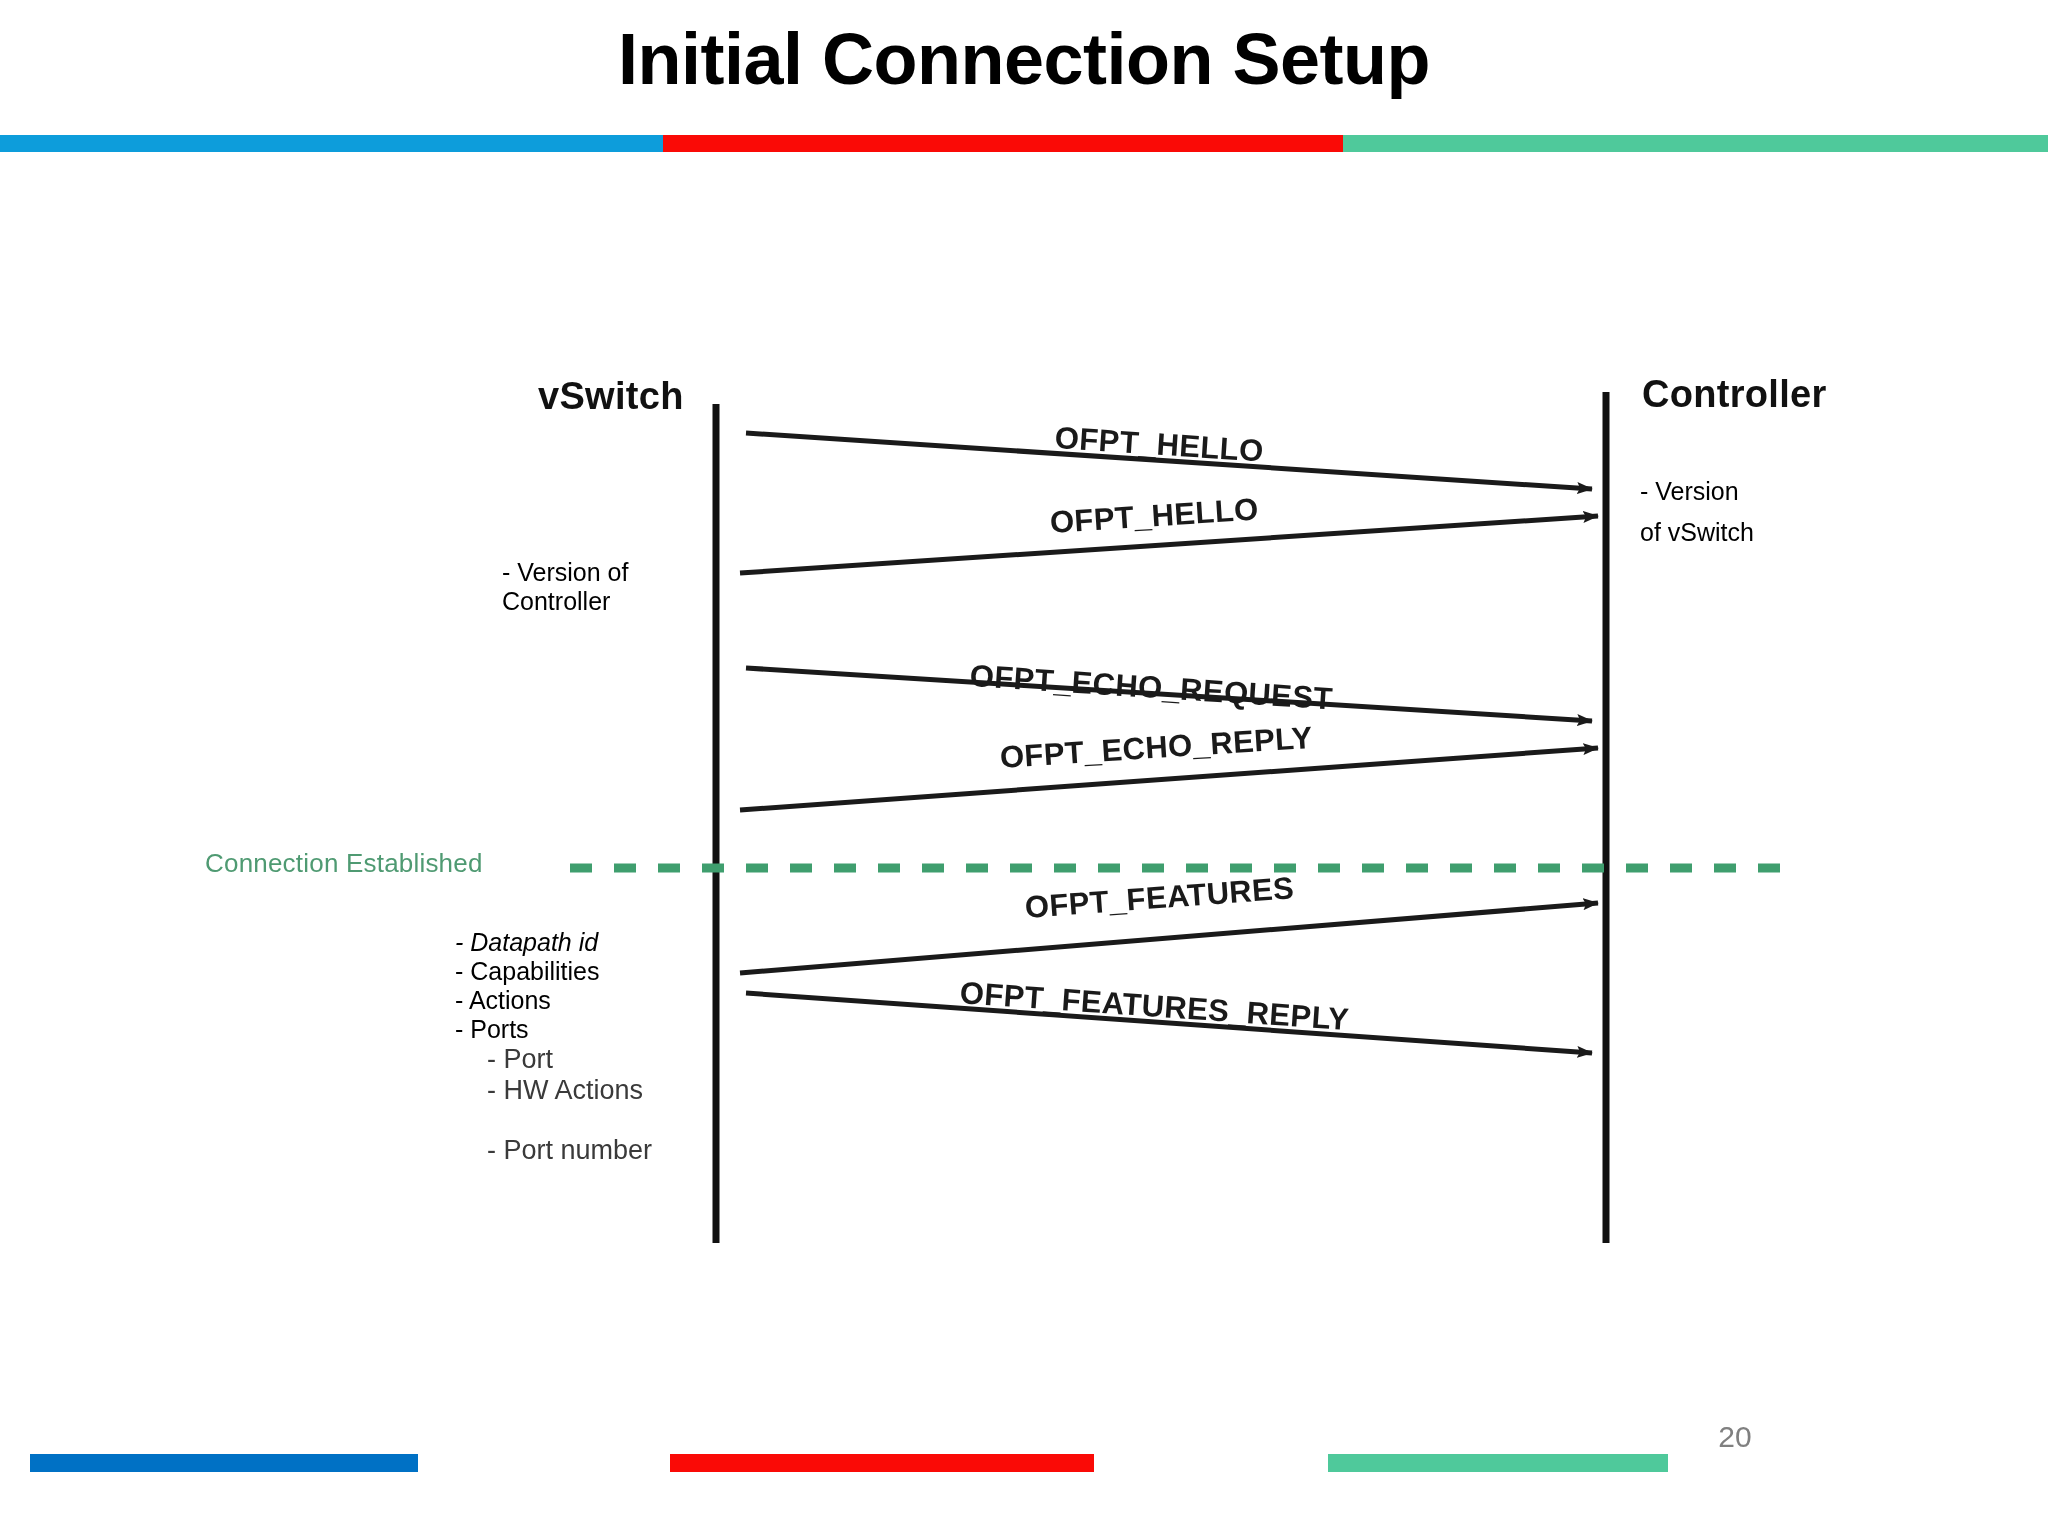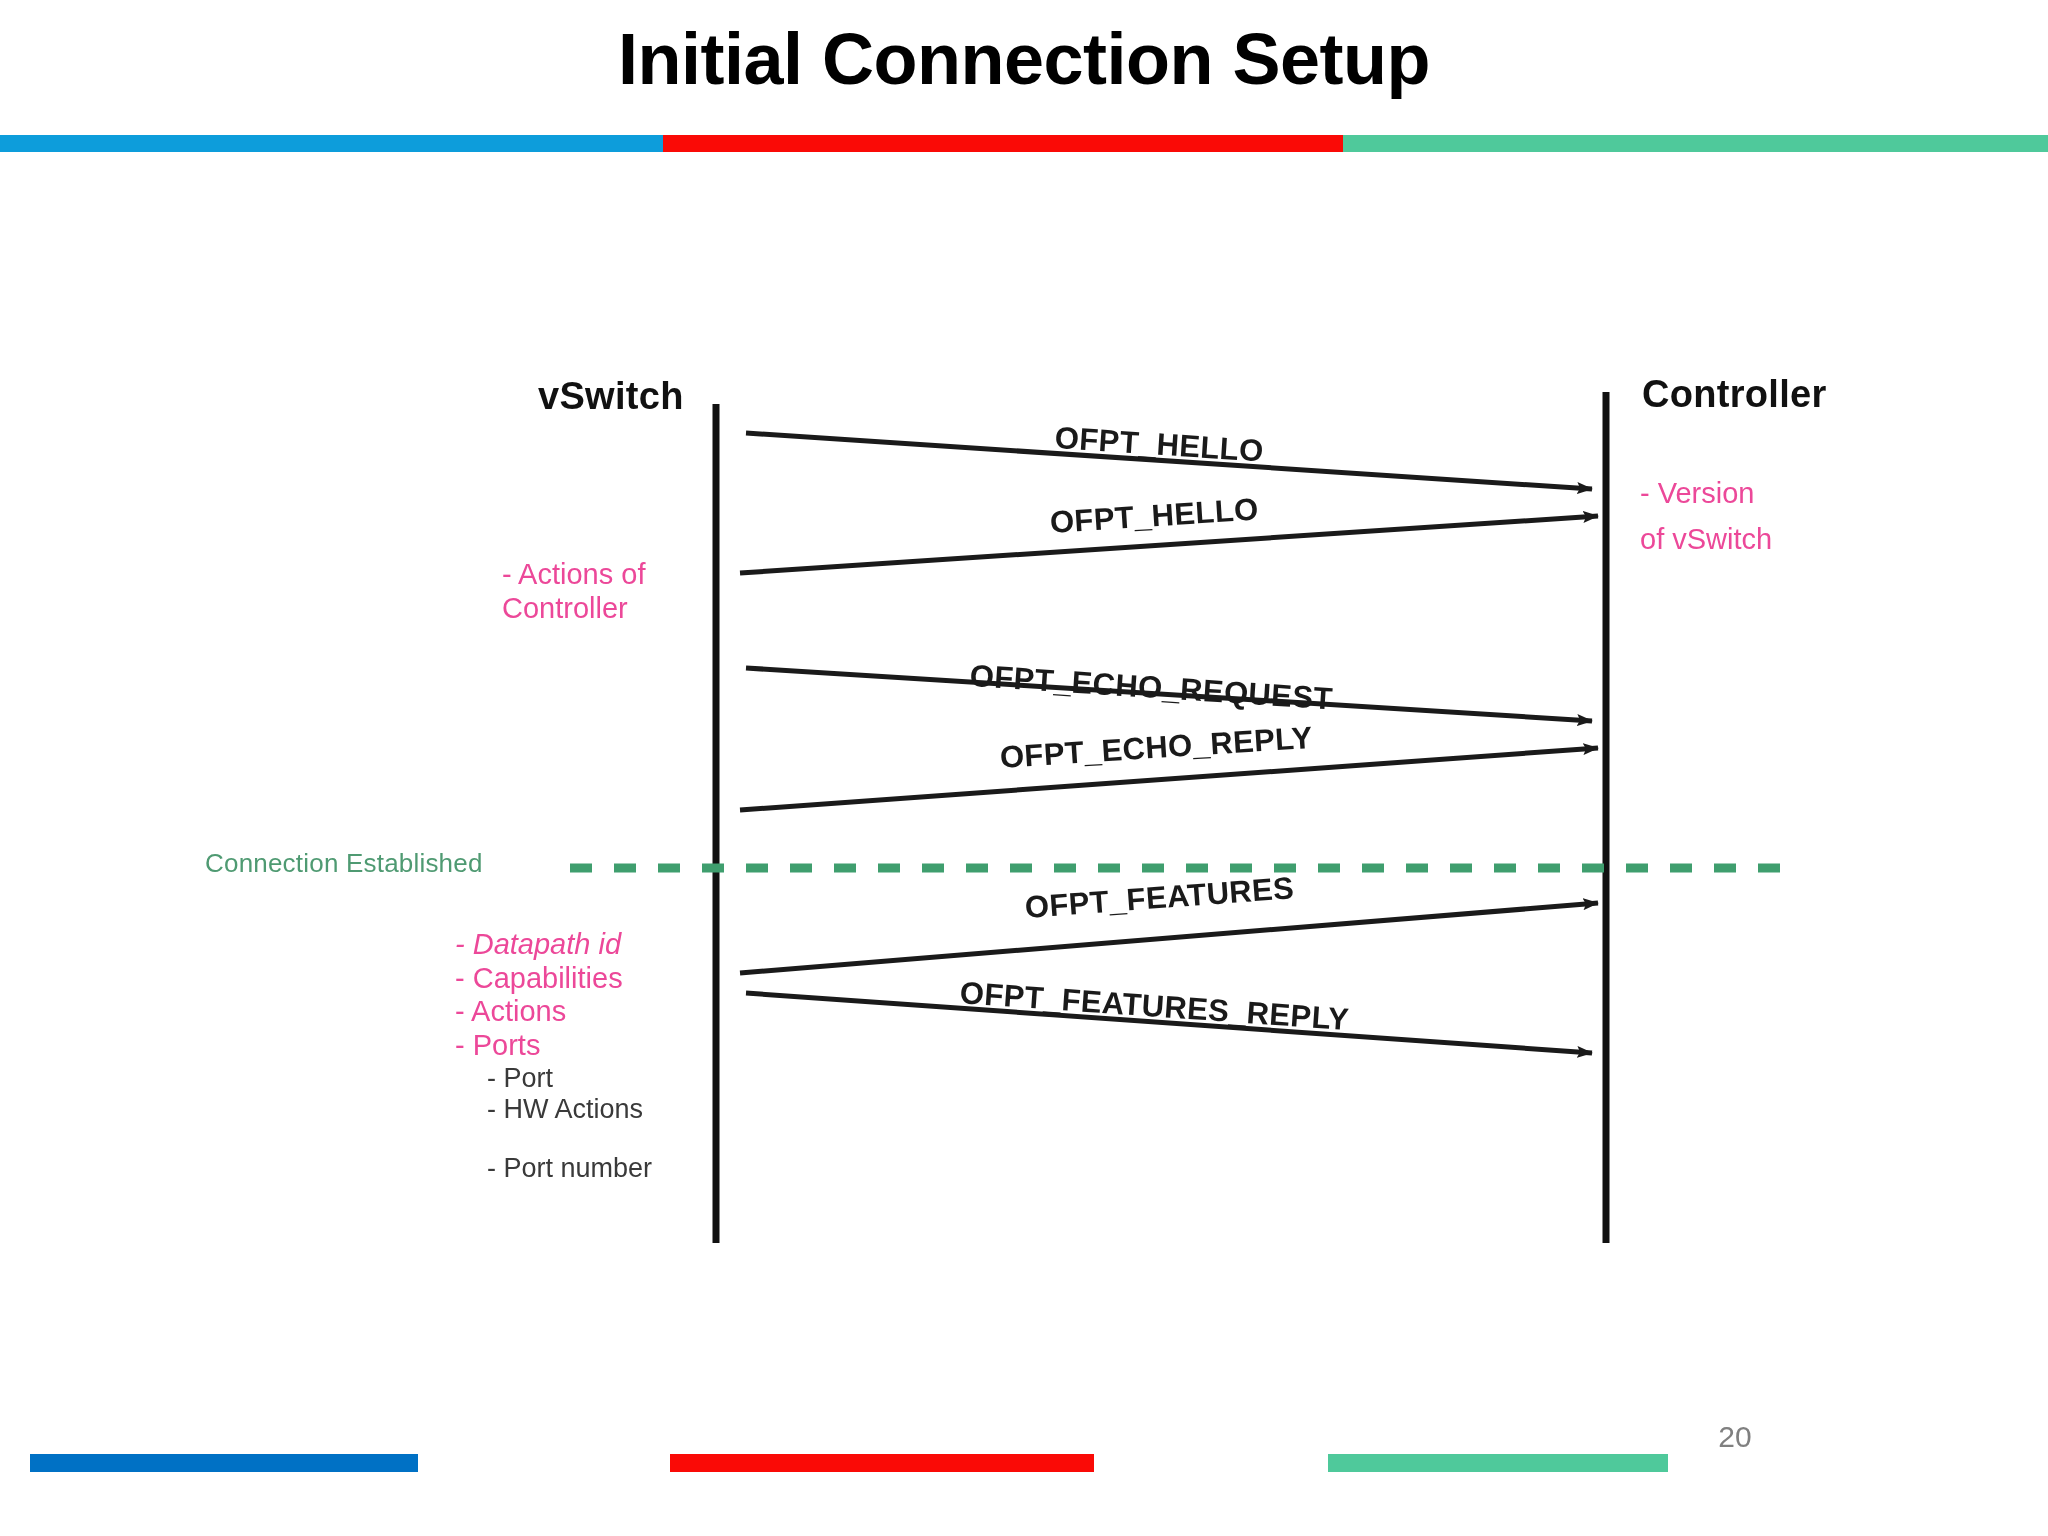--- a/index.html
+++ b/index.html
@@ -52,21 +52,21 @@
     color:#1a1a1a;
     font-family:"Liberation Sans", sans-serif;
     white-space:pre;
     line-height:1.16;
   }
   .actor-label{
     font-size:38px;font-weight:bold;color:#111;
     letter-spacing:0.3px;
   }
   .note{
-    font-size:29px;color:#ec4899;
+    font-size:25px;color:#000000;
   }
   .note-sub{
     font-size:27px;color:#3a3a3a;
   }
   .msg-label{
     font-size:31px;font-weight:bold;color:#1a1a1a;
     letter-spacing:0.4px;
     transform-origin:0 50%;
   }
   .conn-label{
@@ -125,21 +125,21 @@
 <div class="dg-text actor-label" style="left:538px;top:374px;">vSwitch</div>
 
 <div class="dg-text actor-label" style="left:1642px;top:372px;">Controller</div>
 
 <div class="list-block" style="left:1640px;top:477px;">
   <div class="dg-text note" style="position:relative;left:0;top:0;">- Version</div>
   <div class="dg-text note" style="position:relative;left:0;top:12px;">of vSwitch</div>
 </div>
 
 <div class="list-block" style="left:502px;top:558px;">
-  <div class="dg-text note" style="position:relative;">- Actions of</div>
+  <div class="dg-text note" style="position:relative;">- Version of</div>
   <div class="dg-text note" style="position:relative;">Controller</div>
 </div>
 
 <div class="dg-text conn-label" style="left:197px;top:848px;margin-left:8px;">Connection Established</div>
 
 <div class="list-block" style="left:455px;top:928px;">
   <div class="dg-text note" style="position:relative;font-style:italic;">- Datapath id</div>
   <div class="dg-text note" style="position:relative;">- Capabilities</div>
   <div class="dg-text note" style="position:relative;">- Actions</div>
   <div class="dg-text note" style="position:relative;">- Ports</div>

